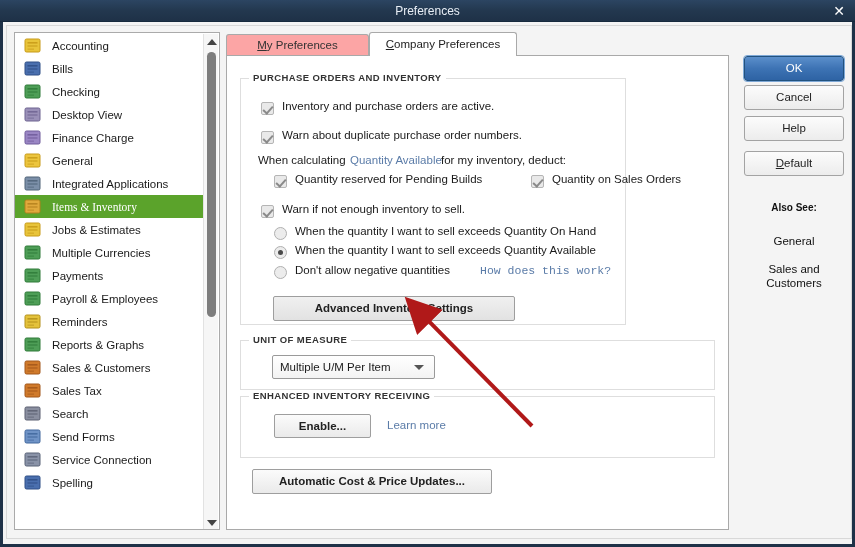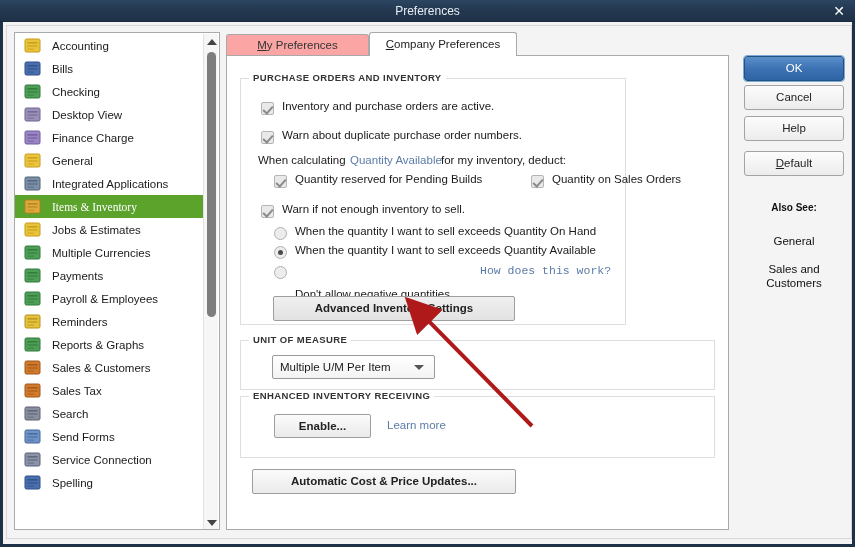--- a/index.html
+++ b/index.html
@@ -269,21 +269,21 @@
     border-radius: 2px;
     font-size: 11.5px;
     color: #222;
     text-align: center;
     cursor: pointer;
     font-weight: bold;
     font-family: "Liberation Sans", sans-serif;
   }
   #btn-adv { left: 32px; top: 217px; width: 242px; height: 25px; line-height: 23px; background: linear-gradient(to bottom,#f0f0f0,#e2e2e2); }
   #btn-enable { left: 33px; top: 17px; width: 97px; height: 24px; line-height: 22px; }
-  #btn-auto { left: 25px; top: 413px; width: 264px; height: 25px; line-height: 23px; }
+  #btn-auto { left: 25px; top: 413px; width: 240px; height: 25px; line-height: 23px; }
 
   
   #uom-select {
     position: absolute;
     left: 31px; top: 14px;
     width: 163px; height: 24px;
     background: linear-gradient(to bottom,#ffffff,#f3f3f3);
     border: 1px solid #9a9a9a;
     border-radius: 2px;
     cursor: pointer;
@@ -608,21 +608,21 @@
             <div class="cb checked" style="left:20px; top:126px;"></div>
             <div class="cbl" style="left:41px; top:124px;">Warn if not enough inventory to sell.</div>
 
             <div class="rb" style="left:33px; top:148px;"></div>
             <div class="cbl" style="left:54px; top:146px;">When the quantity I want to sell exceeds Quantity On Hand</div>
 
             <div class="rb checked" style="left:33px; top:167px;"></div>
             <div class="cbl" style="left:54px; top:165px;">When the quantity I want to sell exceeds Quantity Available</div>
 
             <div class="rb" style="left:33px; top:187px;"></div>
-            <div class="cbl" style="left:54px; top:185px;margin-top:24px;">Don't allow negative quantities</div>
+            <div class="cbl" style="left:54px; top:185px;">Don't allow negative quantities</div>
 
             <div class="lnk" style="left:239px; top:185px;font-family:Liberation Mono, monospace;">How does this work?</div>
 
             <div class="btn" id="btn-adv">Advanced Inventory Settings</div>
           </div>
 
           <div class="group" id="grp-uom">
             <div class="group-title">UNIT OF MEASURE</div>
             <div id="uom-select">
               <div id="uom-val">Multiple U/M Per Item</div>

